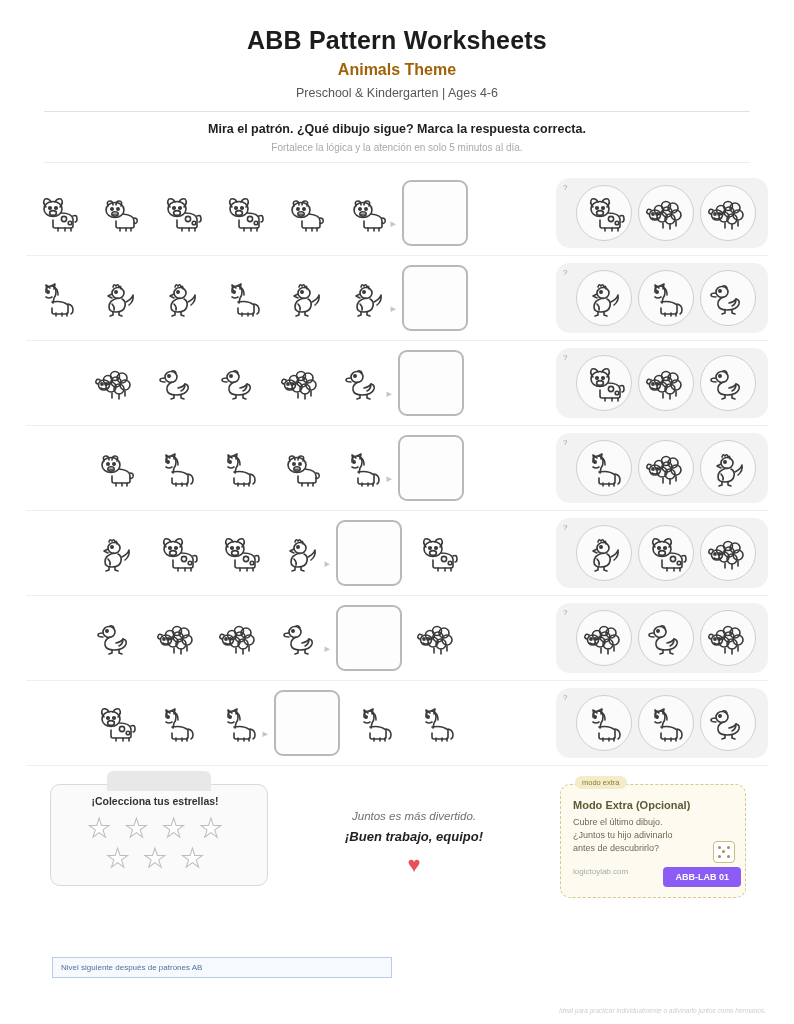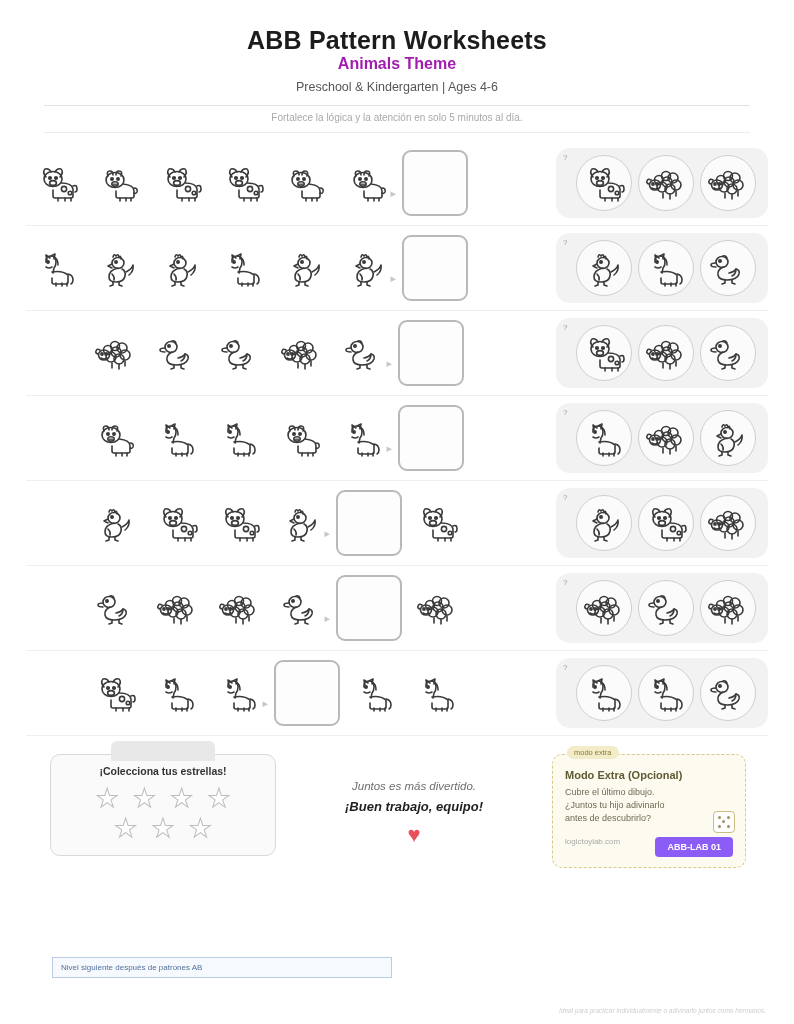--- a/index.html
+++ b/index.html
@@ -9,21 +9,21 @@
     font-family:"Liberation Sans", sans-serif;
     color:#2b2b2b;
     position:relative;
     overflow:hidden;
   }
   .sheet{position:relative;width:794px;height:1024px;box-sizing:border-box;padding:0 26px;}
 
   
   .header{text-align:center;padding-top:26px;}
   .title{font-size:25px;font-weight:bold;color:#1c1c1c;letter-spacing:.2px;}
-  .subtitle{font-size:16px;font-weight:bold;color:#a21caf;}
+  .subtitle{font-size:16px;font-weight:bold;color:#a16207;margin-top:6px;}
   .agerange{font-size:12.5px;color:#565656;margin-top:7px;}
   .hr{height:1px;background:#e2e2e2;margin:11px 18px 0 18px;}
   .instruction{font-size:12.5px;font-weight:bold;color:#1f1f1f;margin-top:10px;}
   .microcopy{font-size:10px;color:#a9a9a9;margin-top:6px;text-align:center;}
   .hr2{height:1px;background:#ececec;margin:9px 18px 0 18px;}
 
   
   .rows{margin-top:8px;}
   .row{
     display:flex;align-items:center;
@@ -53,38 +53,38 @@
     width:54px;height:54px;border-radius:50%;
     border:1px solid #cfcfcf;background:#fbfbfb;
     display:flex;align-items:center;justify-content:center;
   }
   svg{display:block;}
 
   
   .bottom{display:flex;align-items:flex-start;margin-top:18px;position:relative;height:130px;}
   .stars-card{
     width:208px;border:1px solid #d9d9d9;border-radius:10px;background:#fafafa;
-    padding:10px 8px 14px 8px;text-align:center;position:relative;margin-left:24px;
+    padding:10px 8px 14px 0;text-align:center;position:relative;margin-left:24px;
   }
   .stars-tab{
     position:absolute;top:-14px;left:50%;transform:translateX(-50%);
     width:104px;height:20px;background:#e8e8e8;border-radius:6px 6px 0 0;
   }
   .stars-title{font-size:10.5px;font-weight:bold;color:#333;margin-bottom:8px;}
   .starrow{display:flex;justify-content:center;gap:14px;margin-top:4px;}
   .star{font-size:26px;color:#ffffff;-webkit-text-stroke:1px #bdbdbd;line-height:1;}
 
   .middle-msg{flex:1;text-align:center;padding-top:26px;}
   .msg1{font-size:11.5px;color:#6f6f6f;font-style:italic;}
   .msg2{font-size:13px;color:#1f1f1f;font-weight:bold;font-style:italic;margin-top:7px;}
   .heart{font-size:22px;color:#e8505b;margin-top:8px;}
 
   .extra-card{
     width:168px;border:1px dashed #d8c98a;border-radius:10px;background:#fdfbef;
-    padding:14px 12px 10px 12px;position:relative;margin-right:22px;
+    padding:14px 4px 10px 12px;position:relative;margin-right:22px;
   }
   .extra-chip{
     position:absolute;top:-9px;left:14px;background:#f2ecc8;color:#8a7c35;
     font-size:7.5px;padding:2px 7px;border-radius:8px;
   }
   .extra-title{font-size:11px;font-weight:bold;color:#5e5a33;margin-bottom:5px;}
   .extra-line{font-size:9px;color:#6b6b55;line-height:1.45;}
   .die{position:absolute;right:10px;bottom:34px;width:20px;height:20px;border:1px solid #c9bd82;border-radius:4px;background:#fff;}
   .die i{position:absolute;width:3px;height:3px;background:#9b9069;border-radius:50%;}
   .extra-foot{display:flex;justify-content:space-between;margin-top:12px;}
@@ -104,20 +104,21 @@
 </head>
 <body>
 
 <div class="sheet">
 
   <div class="header">
     <div class="title">ABB Pattern Worksheets</div>
     <div class="subtitle">Animals Theme</div>
     <div class="agerange">Preschool &amp; Kindergarten  |  Ages 4-6</div>
     <div class="hr"></div>
+    <div class="instruction">Mira el patrón. ¿Qué dibujo sigue? Marca la respuesta correcta.</div>
     <div class="microcopy">Fortalece la lógica y la atención en solo 5 minutos al día.</div>
     <div class="hr2"></div>
   </div>
 
   <div class="rows" id="rows">
       <div class="row">
         <div class="seq">
           <div class="cell">
             <svg width="46" height="40" viewBox="0 0 46 40">
               <g style="fill:none;stroke:#3a3a3a;stroke-width:1.6;stroke-linecap:round;stroke-linejoin:round">

